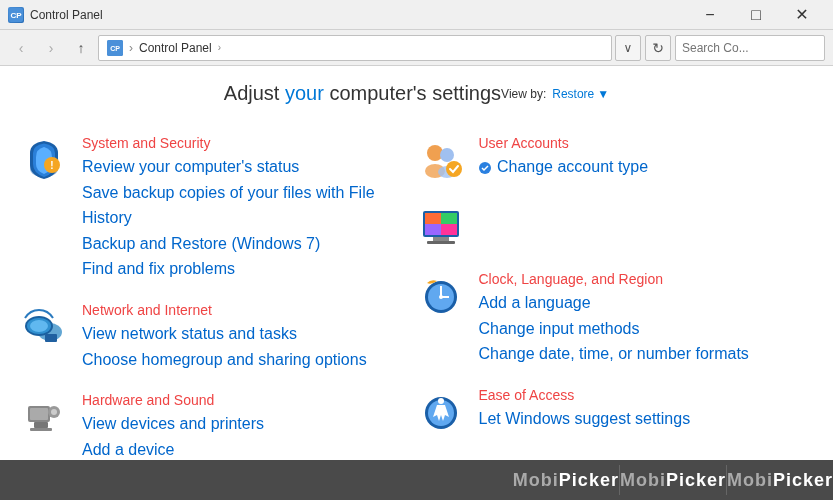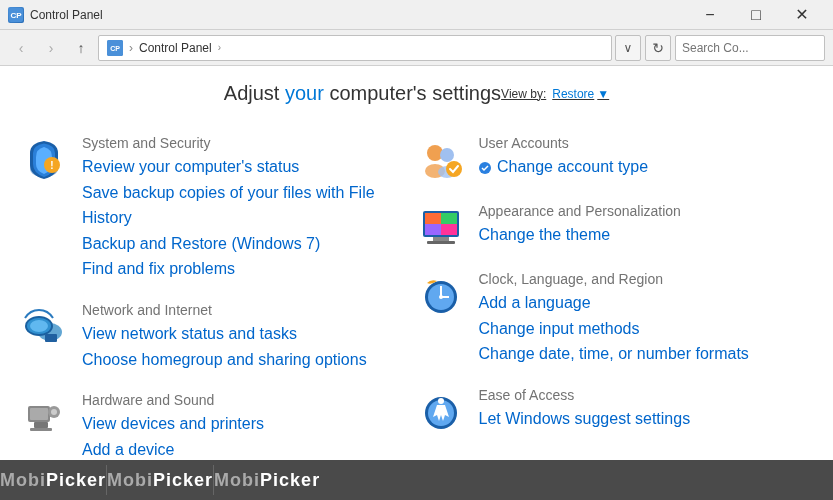--- a/index.html
+++ b/index.html
@@ -91,21 +91,20 @@
       color: #333;
       font-weight: 300;
     }
     .page-title span.highlight { color: #0078d7; }
     .viewby {
       display: flex;
       align-items: center;
       gap: 6px;
       font-size: 12px;
       color: #333;
-      text-decoration: underline;
     }
     .viewby-label { color: #333; }
     .viewby-value {
       color: #0078d7;
       cursor: pointer;
       display: flex;
       align-items: center;
       gap: 3px;
     }
 
@@ -121,21 +120,21 @@
       padding: 10px 10px 10px 0;
       gap: 14px;
     }
     .category-icon {
       width: 48px; height: 48px; flex-shrink: 0;
       display: flex; align-items: center; justify-content: center;
     }
     .category-text { flex: 1; }
     .category-title {
       font-size: 14px;
-      color: #737373;
+      color: #ef4444;
       cursor: pointer;
       margin-bottom: 3px;
       display: block;
     }
     .category-link {
       display: block;
       font-size: 16px;
       color: #0066cc;
       cursor: pointer;
       line-height: 1.6;
@@ -149,21 +148,21 @@
     
     .watermark {
       position: fixed;
       bottom: 0;
       left: 0;
       right: 0;
       height: 40px;
       background: #4a4a4a;
       display: flex;
       align-items: center;
-      justify-content: flex-start;
+      justify-content: flex-end;
     }
     .watermark-text {
       color: #fff;
       font-size: 18px;
       font-weight: bold;
       letter-spacing: 1px;
     }
     .watermark-text .mobi { color: #aaa; }
     .watermark-text .picker { color: #fff; }
     .watermark-separator { background: #666; width: 1px; height: 30px; }
@@ -332,24 +331,20 @@
           <svg width="48" height="48" viewBox="0 0 48 48">
             <rect x="6" y="8" width="36" height="26" rx="2" fill="#1a5fa8"></rect>
             <rect x="8" y="10" width="32" height="22" fill="#5aafff"></rect>
             <rect x="8" y="10" width="16" height="11" fill="#ff6b35"></rect>
             <rect x="24" y="10" width="16" height="11" fill="#33cc66"></rect>
             <rect x="8" y="21" width="16" height="11" fill="#9966ff"></rect>
             <rect x="24" y="21" width="16" height="11" fill="#ff3399"></rect>
             <rect x="16" y="34" width="16" height="4" fill="#888"></rect>
             <rect x="10" y="38" width="28" height="3" fill="#666" rx="1"></rect>
           </svg>
-        </div>
-        <div class="category-text">
-          <a class="category-title">Appearance and Personalization</a>
-          <a class="category-link">Change the theme</a>
         </div>
       </div>
 
       <div class="category-item">
         <div class="category-icon">
           <svg width="48" height="48" viewBox="0 0 48 48">
             <circle cx="24" cy="26" r="16" fill="#1a5fa8"></circle>
             <circle cx="24" cy="26" r="13" fill="#60a8f0"></circle>
             <circle cx="24" cy="26" r="2" fill="white"></circle>
             <line x1="24" y1="26" x2="24" y2="15" stroke="white" stroke-width="2"></line>

